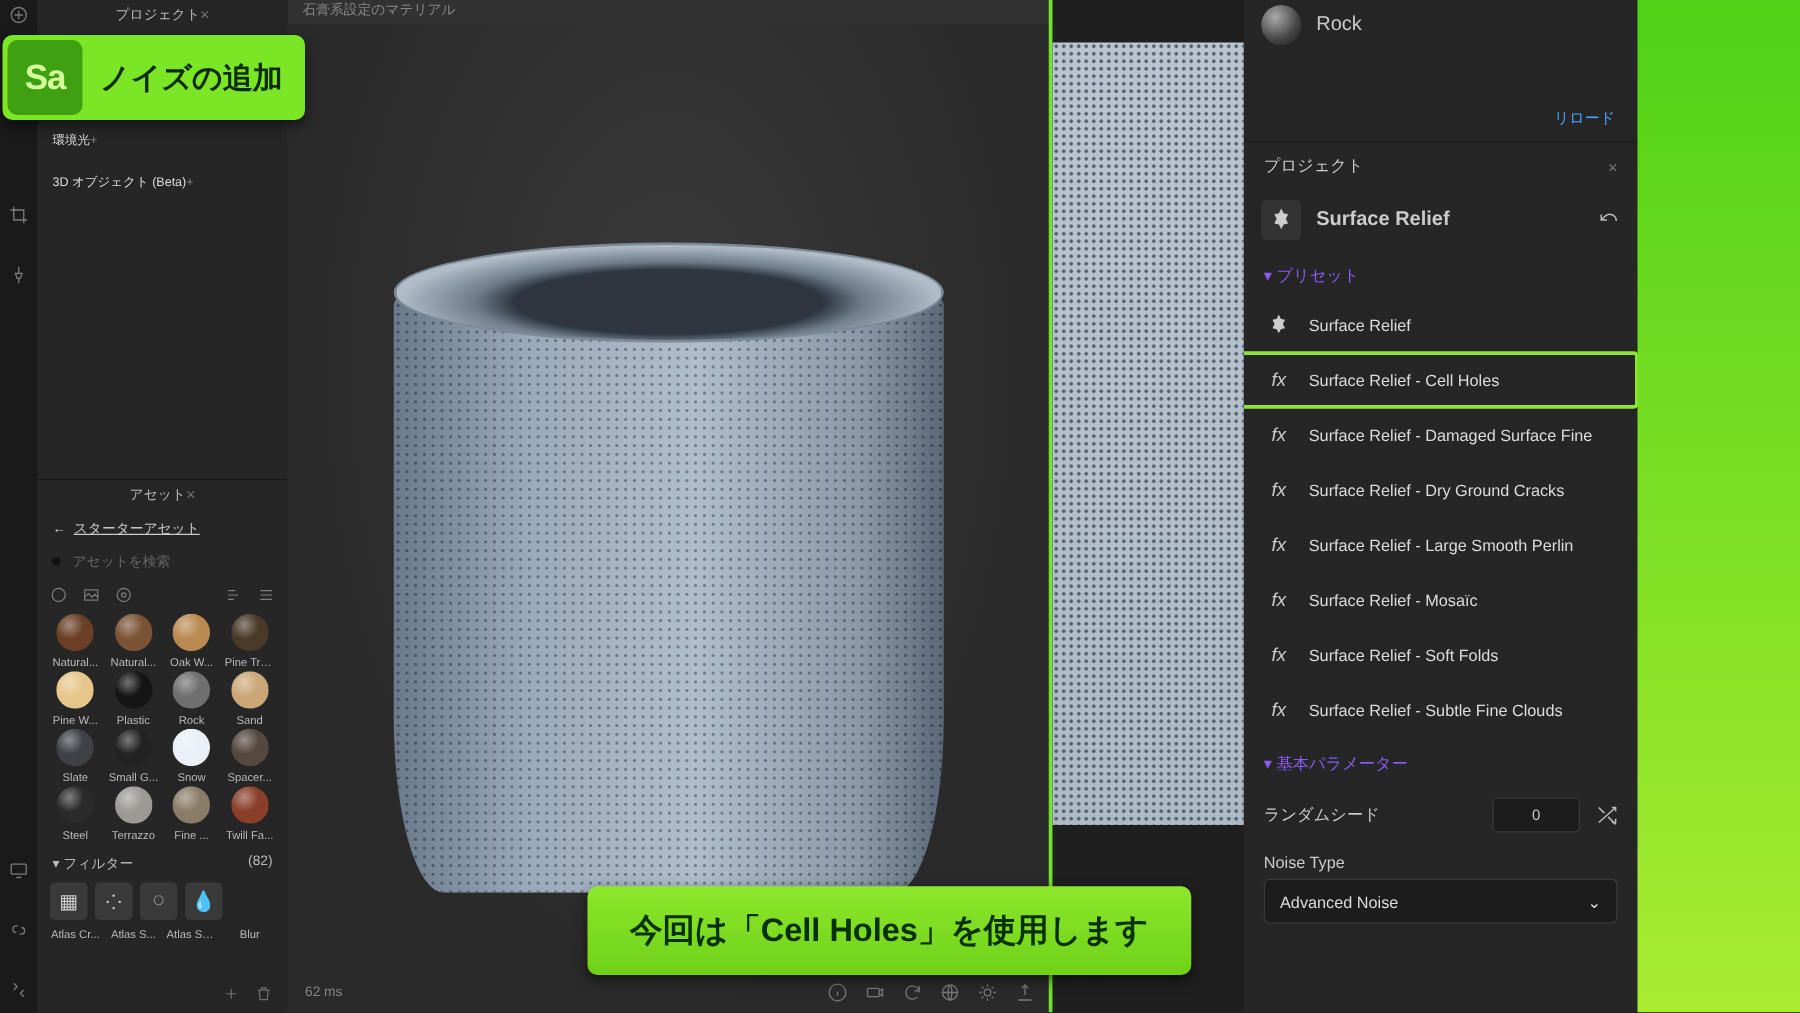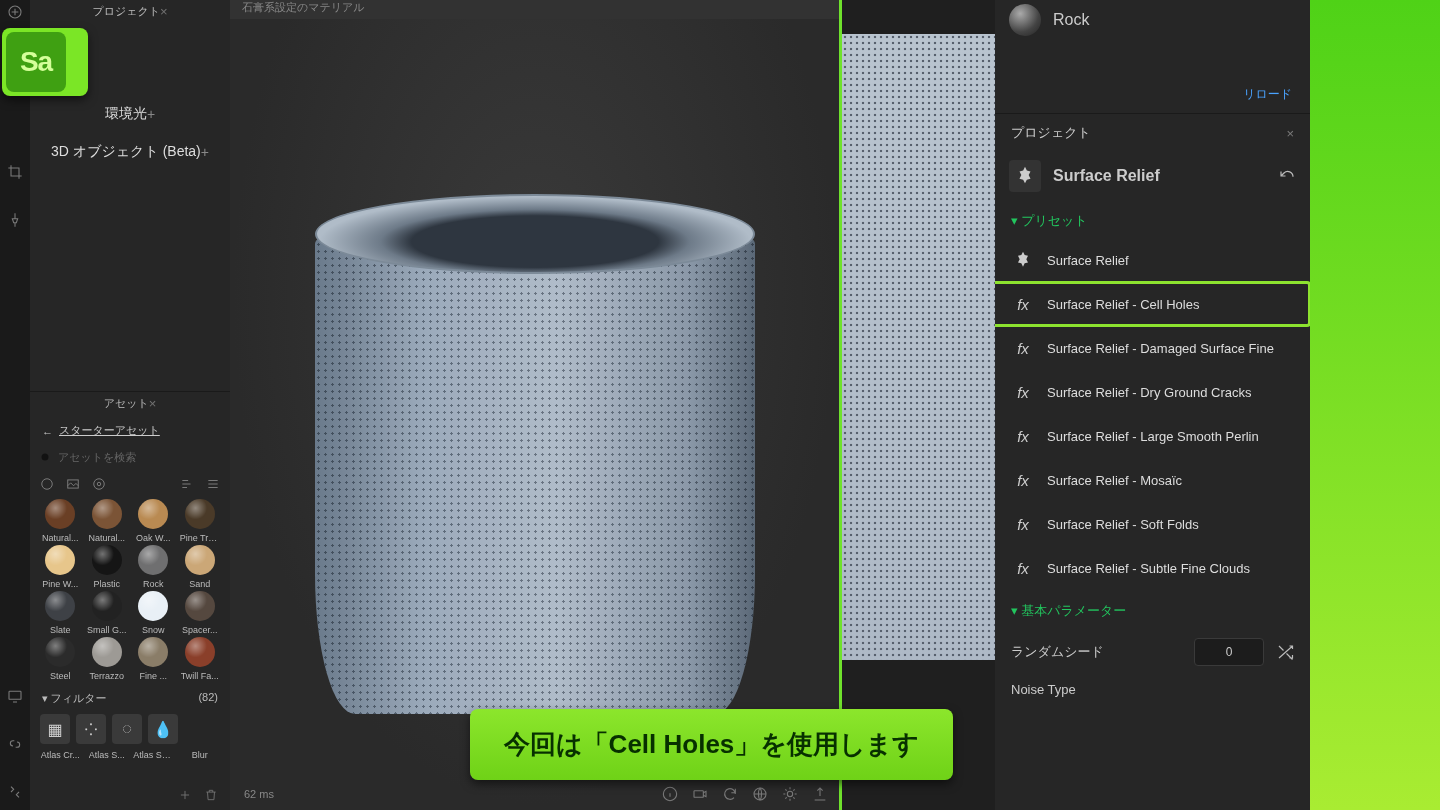--- a/index.html
+++ b/index.html
@@ -6,21 +6,21 @@
   body { background: #1e1e1e; color: #ccc; width: 1440px; height: 810px; overflow: hidden; position: relative; display: flex; }
 
   
   .toolrail { width: 30px; background: #1a1a1a; display: flex; flex-direction: column; padding-top: 4px; gap: 32px; align-items: center; }
   .toolrail .ic { width: 16px; height: 16px; opacity: .6; }
 
   
   .sidebar { width: 200px; background: #262626; display: flex; flex-direction: column; }
   .panel-hd { display: flex; justify-content: center; align-items: center; padding: 4px 10px 6px; font-size: 11px; color: #bbb; }
   .panel-hd .x { opacity: .5; font-size: 13px; }
-  .tree-item { display: flex; justify-content: center; align-items: center; padding: 10px 12px; font-size: 14px; color: #ddd; }
+  .tree-item { display: flex; justify-content: flex-start; align-items: center; padding: 10px 12px; font-size: 10px; color: #ddd; }
   .tree-item .plus { color: #888; }
 
   
   .assets { flex: 1; display: flex; flex-direction: column; border-top: 1px solid #1a1a1a; }
   .back-link { padding: 6px 12px 8px; font-size: 11px; color: #ccc; display: flex; align-items: center; gap: 6px; }
   .back-link u { text-decoration: underline; }
   .search { margin: 4px 10px 8px; display: flex; align-items: center; gap: 6px; font-size: 11px; color: #666; }
   .search svg { width: 12px; height: 12px; opacity: .5; }
   .tabs-row { display: flex; align-items: center; padding: 4px 10px 8px; gap: 12px; }
   .tabs-row .ic { width: 14px; height: 14px; opacity: .6; }
@@ -56,21 +56,21 @@
 
   
   .props { width: 315px; background: #262626; display: flex; flex-direction: column; padding-bottom: 8px; }
   .layer-row { display:flex; align-items:center; gap:12px; padding: 4px 14px 10px; }
   .layer-thumb { width:32px; height:32px; border-radius:50%; background: radial-gradient(circle at 35% 30%, #aaa, #444 60%, #222); }
   .reload { text-align:right; padding: 40px 18px 10px; color:#4aa3ff; font-size:12px; }
   .sec-hd { display:flex; justify-content:space-between; align-items:center; padding: 10px 16px; font-size:13px; color:#ccc; border-top:1px solid #1a1a1a;}
   .eff-row { display:flex; align-items:center; gap:12px; padding: 8px 14px; }
   .eff-thumb { width:32px; height:32px; background:#333; border-radius:4px; display:flex; align-items:center; justify-content:center;}
   .eff-thumb svg { width:22px; height:22px; }
-  .sub-hd { padding: 12px 16px 8px; font-size:13px; color:#22c55e; }
+  .sub-hd { padding: 12px 16px 8px; font-size:13px; color:#8b5cf6; }
   .preset { display:flex; align-items:center; gap:12px; padding: 10px 16px; font-size:13px; color:#ddd; }
   .preset .fx { width:24px; height:24px; display:flex; align-items:center; justify-content:center; font-style:italic; font-size:15px; color:#ccc;}
   .preset.hi { outline: 3px solid #8de32f; outline-offset: -2px; margin-left:-12px; padding-left:28px; border-radius:3px;}
   .param-row { display:flex; align-items:center; justify-content:space-between; padding: 10px 16px; font-size:13px; }
   .num-in { width:70px; height:28px; background:#1c1c1c; border:1px solid #3a3a3a; border-radius:4px; color:#ccc; text-align:center; font-size:12px;}
   .select { margin: 4px 16px 0; height:36px; background:#1c1c1c; border:1px solid #3a3a3a; border-radius:5px; display:flex; align-items:center; justify-content:space-between; padding:0 12px; font-size:13px; color:#ddd;}
 
   
   .greenband { width: 130px; background: linear-gradient(#4fd217, #a9ec32); }
 
@@ -390,20 +390,25 @@
   <div class="param-row">
     <span>ランダムシード</span>
     <div style="display:flex;gap:12px;align-items:center">
       <input class="num-in" value="0" style="">
       <span class="ic" style="width:18px;height:18px"><svg viewBox="0 0 24 24">
             <path d="M18 4h4v4M4 20l18-16M18 20h4v-4M4 4l6 6m4 4l8 8"></path>
           </svg></span>
     </div>
   </div>
   <div style="padding:6px 16px 2px;font-size:13px">Noise Type</div>
+  <div class="select">
+    <span>Advanced Noise</span>
+    <span>⌄</span>
+  </div>
 </div>
 
 <div class="greenband"></div>
 
 <div class="badge">
   <div class="logo">Sa</div>
+  <div class="txt">ノイズの追加</div>
 </div>
 <div class="caption">今回は「Cell Holes」を使用します</div>
 
 </body></html>

